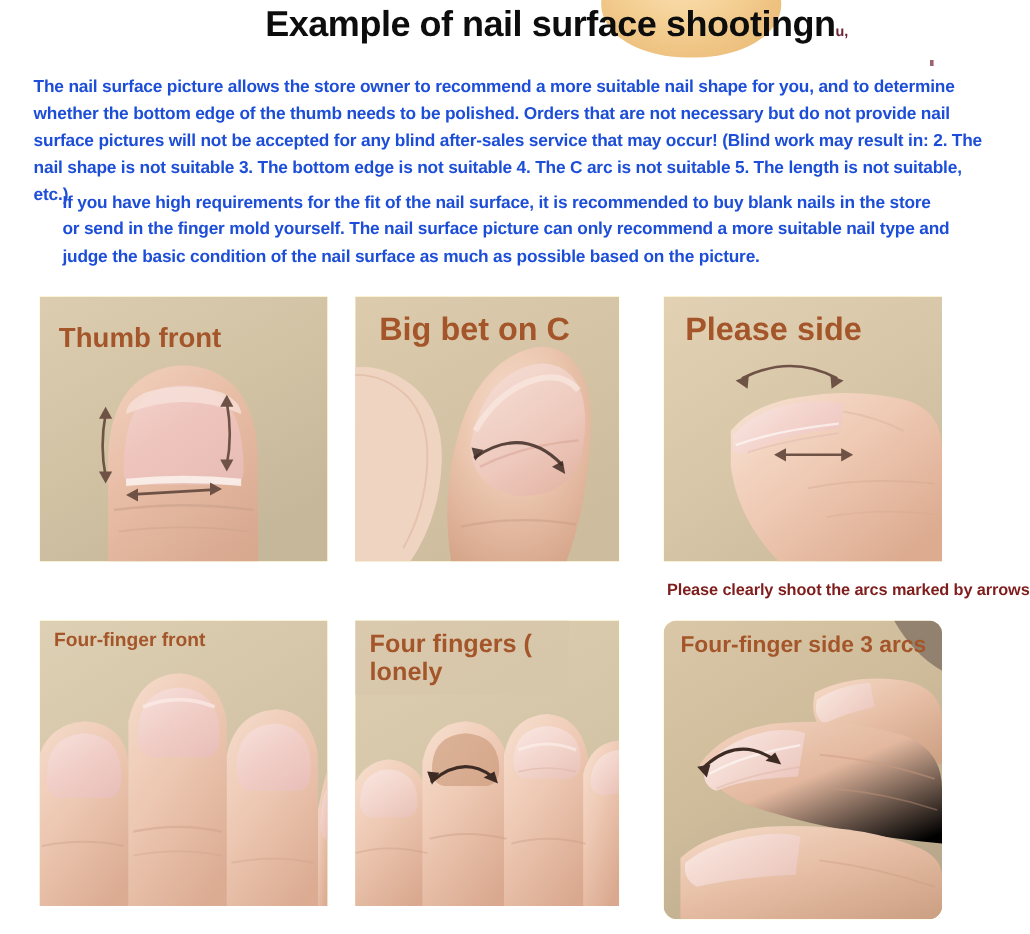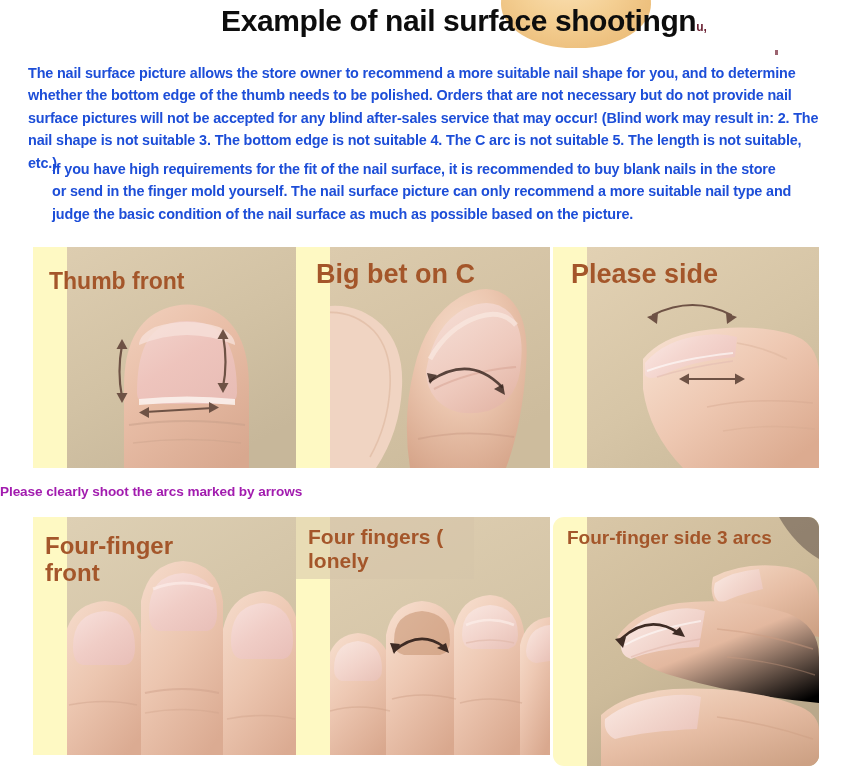--- a/index.html
+++ b/index.html
@@ -66,33 +66,32 @@
     letter-spacing: -0.15px;
   }
   .para-1 { left: 28px; top: 62px; width: 800px; }
   .para-2 { left: 52px; top: 158px; width: 740px; }
 
   
   .mid-caption {
     position: absolute;
     left: 0; top: 484px;
     width: 858px;
-    text-align: left;
+    text-align: right;
     font-size: 13.6px;
     font-weight: bold;
-    color: #a21caf;
+    color: #7f1d1d;
     letter-spacing: -0.1px;
   }
 
   
   .panel {
     position: absolute;
     overflow: hidden;
     background: #fef9c3;
-    padding-left: 34px;
   }
   .panel-label {
     position: absolute;
     font-weight: bold;
     color: #a4562a;
     line-height: 1.12;
     z-index: 6;
     white-space: pre-line;
   }
   .label-shade {
@@ -283,21 +282,21 @@
     <path d="M164 124 Q164 88 196 86 Q226 88 226 124 Q226 140 216 142 L174 142 Q164 140 164 124 Z" fill="url(#nl4)"></path>
 
     <path d="M232 238 L232 158 Q238 128 240 126 L240 238 Z" fill="url(#sk4)"></path>
     <path d="M234 168 Q236 142 240 140 L240 182 L238 182 Q234 180 234 168 Z" fill="url(#nl4)"></path>
 
     <path d="M78 176 Q116 168 152 176" stroke="#cfa28b" stroke-width="1.8" fill="none" opacity="0.5"></path>
     <path d="M78 196 Q116 189 152 196" stroke="#cfa28b" stroke-width="1.5" fill="none" opacity="0.38"></path>
     <path d="M2 188 Q38 181 70 188" stroke="#cfa28b" stroke-width="1.6" fill="none" opacity="0.45"></path>
     <path d="M160 202 Q196 195 228 202" stroke="#cfa28b" stroke-width="1.6" fill="none" opacity="0.42"></path>
   </svg>
-  <div class="panel-label" style="left:12px; top:8px; font-size:24px; width:140px;margin-top:8px;">Four-finger front</div>
+  <div class="panel-label" style="left:12px; top:8px; font-size:16px; width:140px;">Four-finger front</div>
 </div>
 
 <div class="panel" style="left:296px; top:517px; width:220px; height:238px;">
   <svg width="220" height="238" viewBox="0 0 220 238">
     <defs>
       <linearGradient id="bg5" x1="0" y1="0" x2="0.5" y2="1">
         <stop offset="0%" stop-color="#dfcfb2"></stop>
         <stop offset="100%" stop-color="#d0c0a2"></stop>
       </linearGradient>
       <linearGradient id="sk5" x1="0.2" y1="0" x2="0.8" y2="1">

